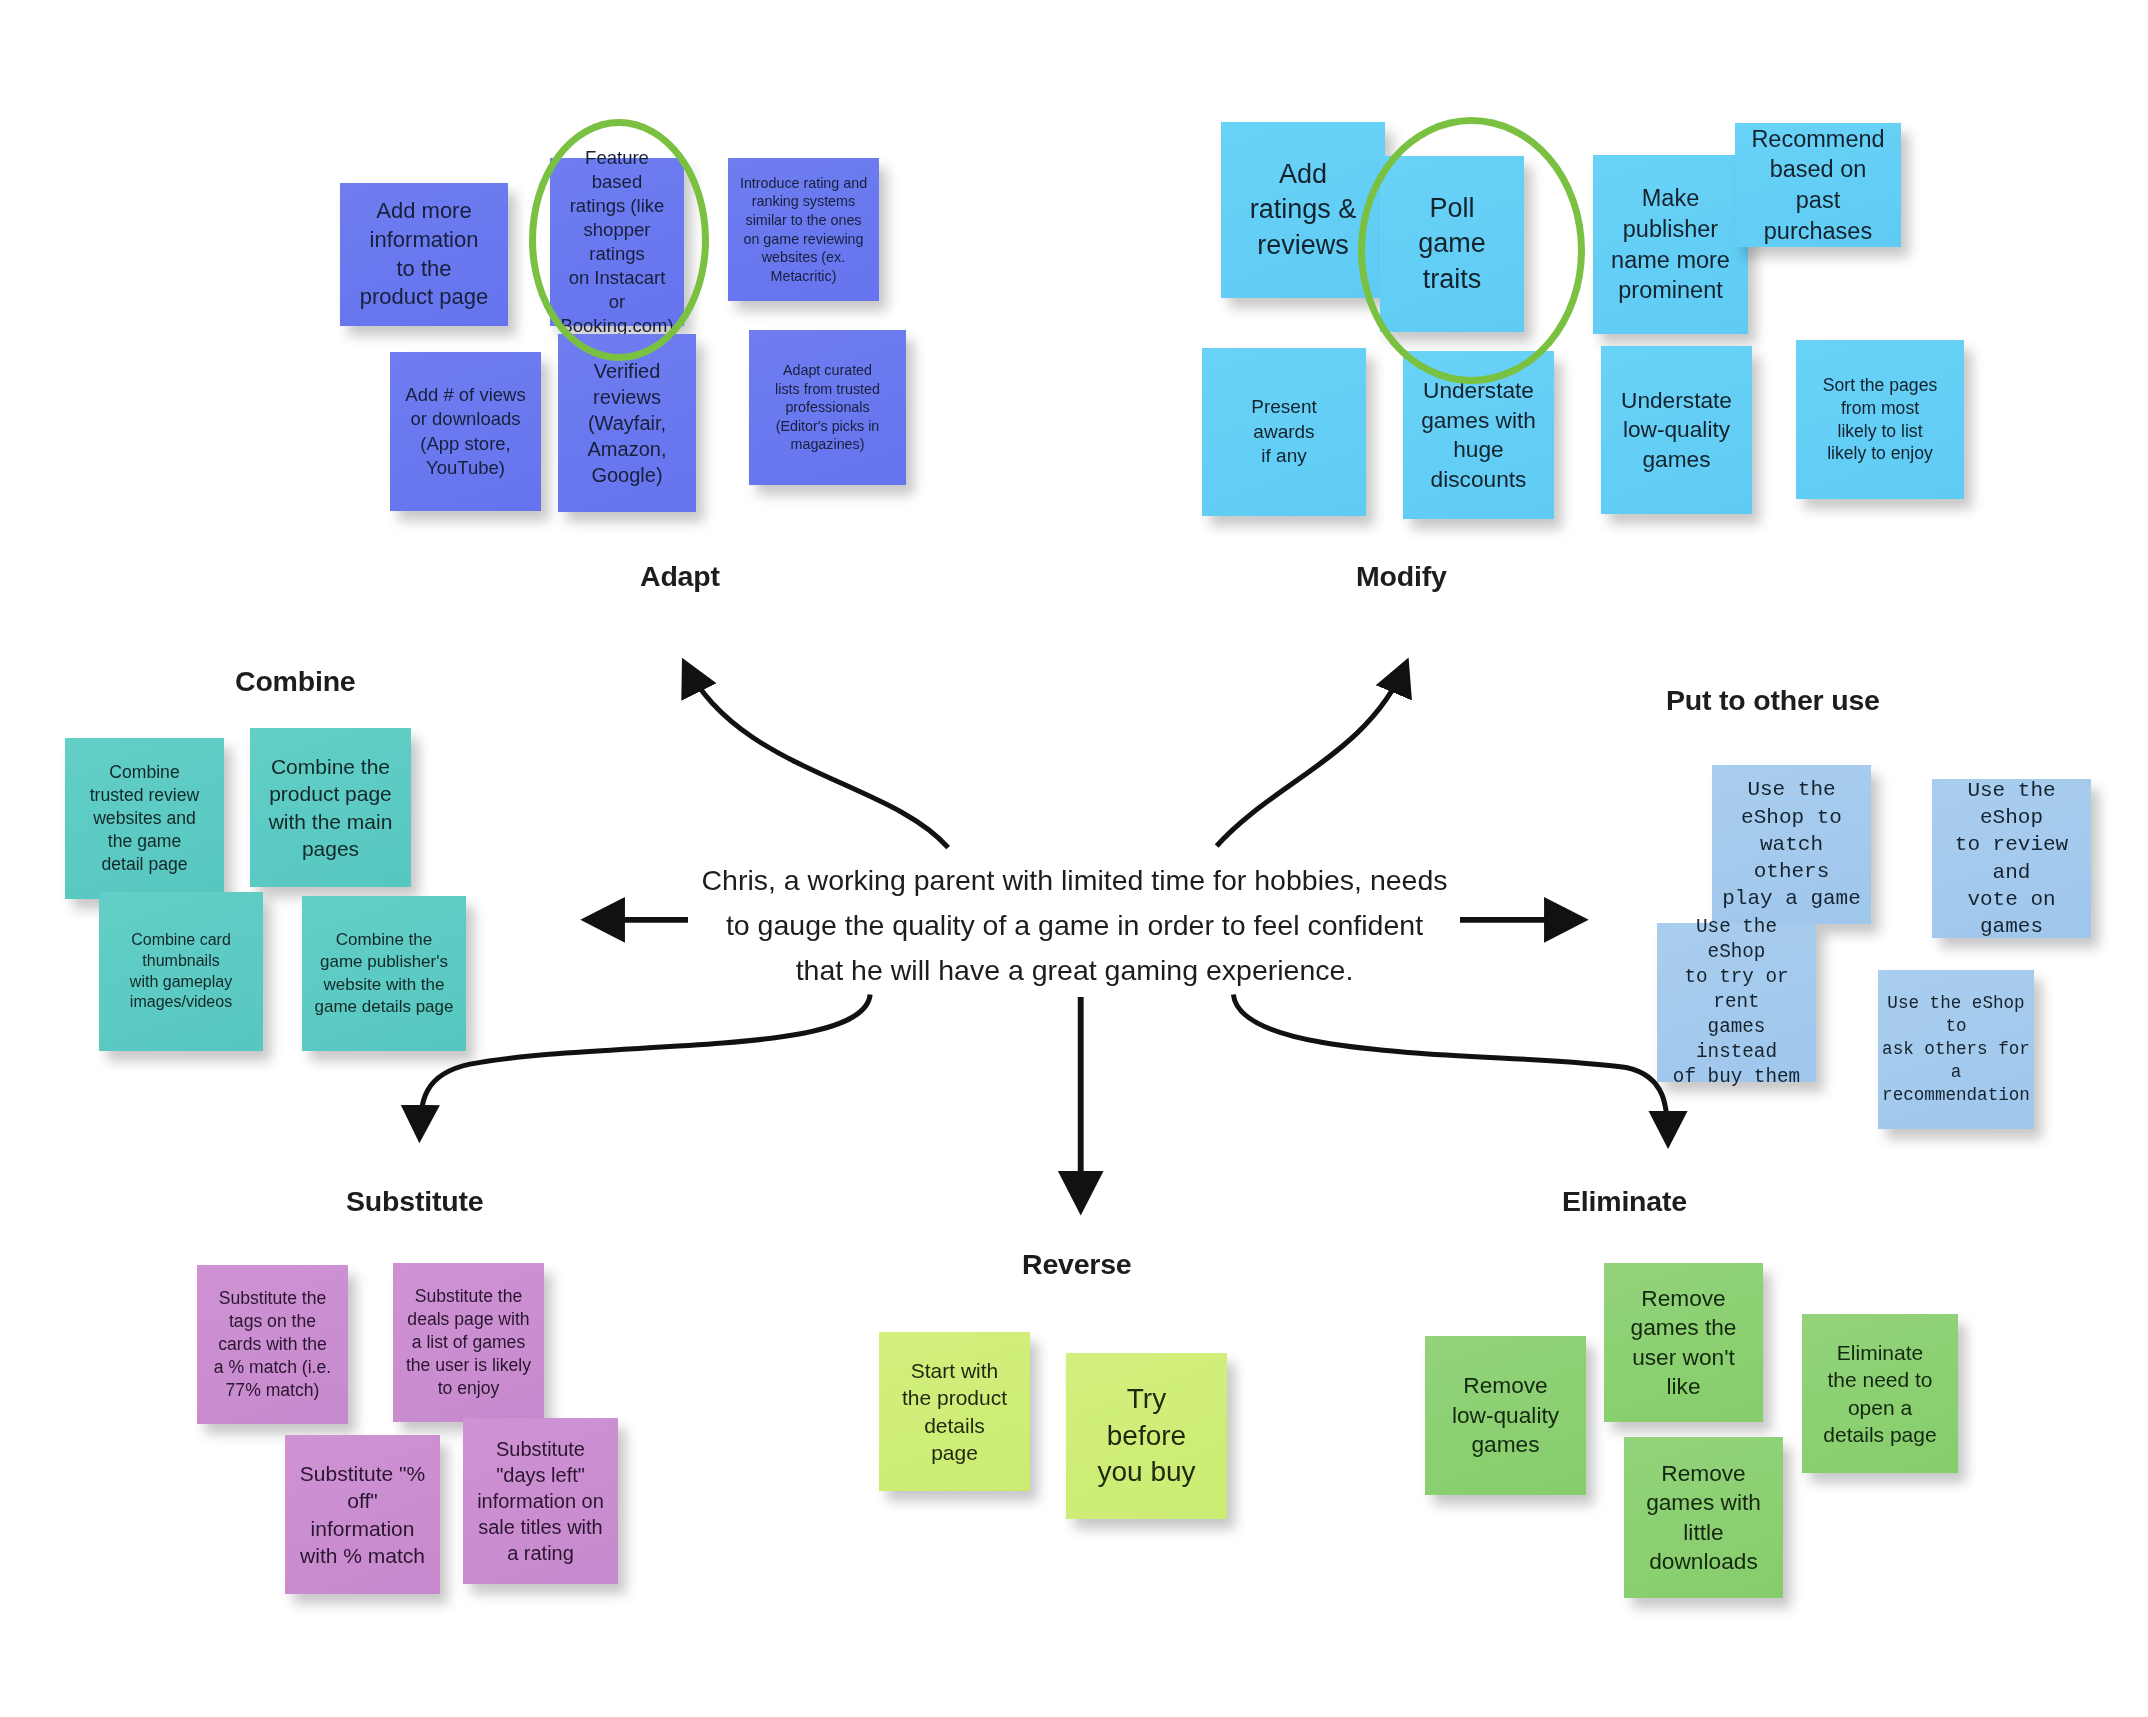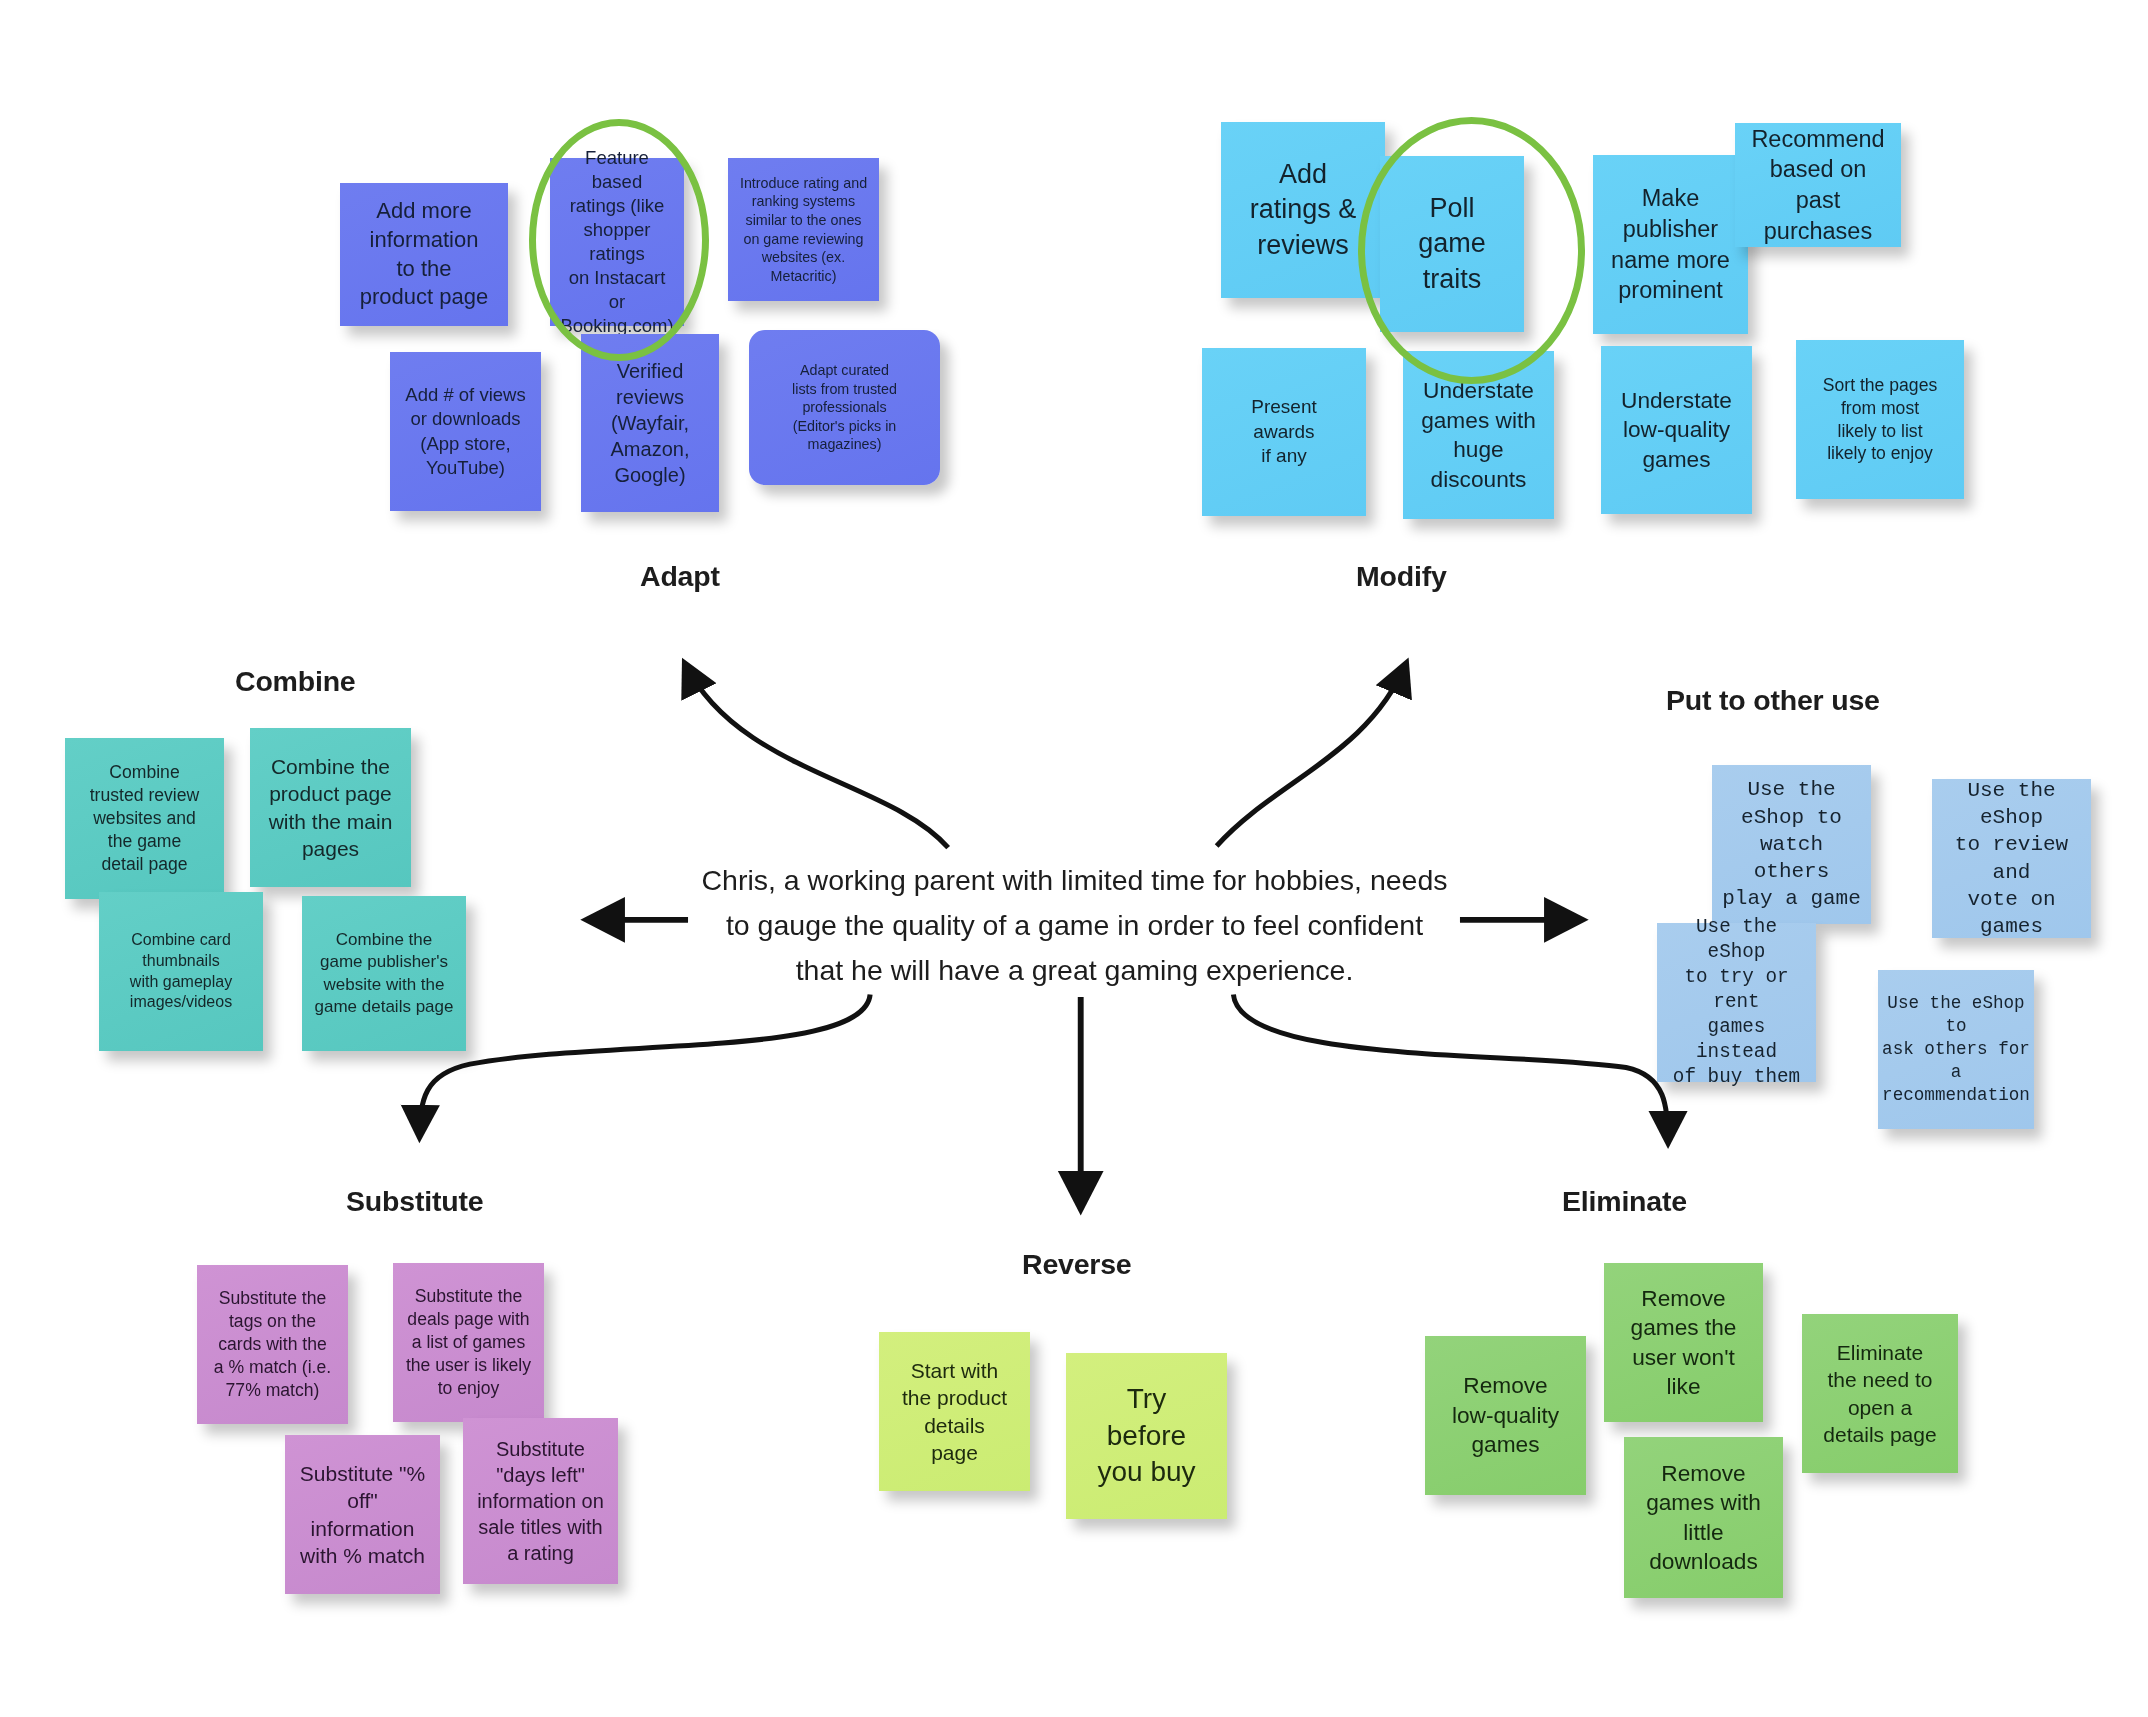--- a/index.html
+++ b/index.html
@@ -95,27 +95,27 @@
 (App store,
 YouTube)</div>
 
   <div class="note adapt" style="left:728px; top:158px; width:151px; height:143px; font-size:14.3px;">Introduce rating and
 ranking systems
 similar to the ones
 on game reviewing
 websites (ex.
 Metacritic)</div>
 
-  <div class="note adapt" style="left:558px; top:334px; width:138px; height:178px; font-size:20px;margin-left:23px;">Verified
+  <div class="note adapt" style="left:558px; top:334px; width:138px; height:178px; font-size:20px;">Verified
 reviews
 (Wayfair,
 Amazon,
 Google)</div>
 
-  <div class="note adapt" style="left:749px; top:330px; width:191px; height:155px; font-size:14.3px;border-radius:16px;">Adapt curated
+  <div class="note adapt" style="left:749px; top:330px; width:157px; height:155px; font-size:14.3px;">Adapt curated
 lists from trusted
 professionals
 (Editor's picks in
 magazines)</div>
 
   <div class="circle-highlight" style="left:529px; top:119px; width:180px; height:242px;"></div>
 
   <div class="section-label" style="left:640px; top:560px;">Adapt</div>
 
   <div class="note modify" style="left:1221px; top:122px; width:164px; height:176px; font-size:27px;">Add

